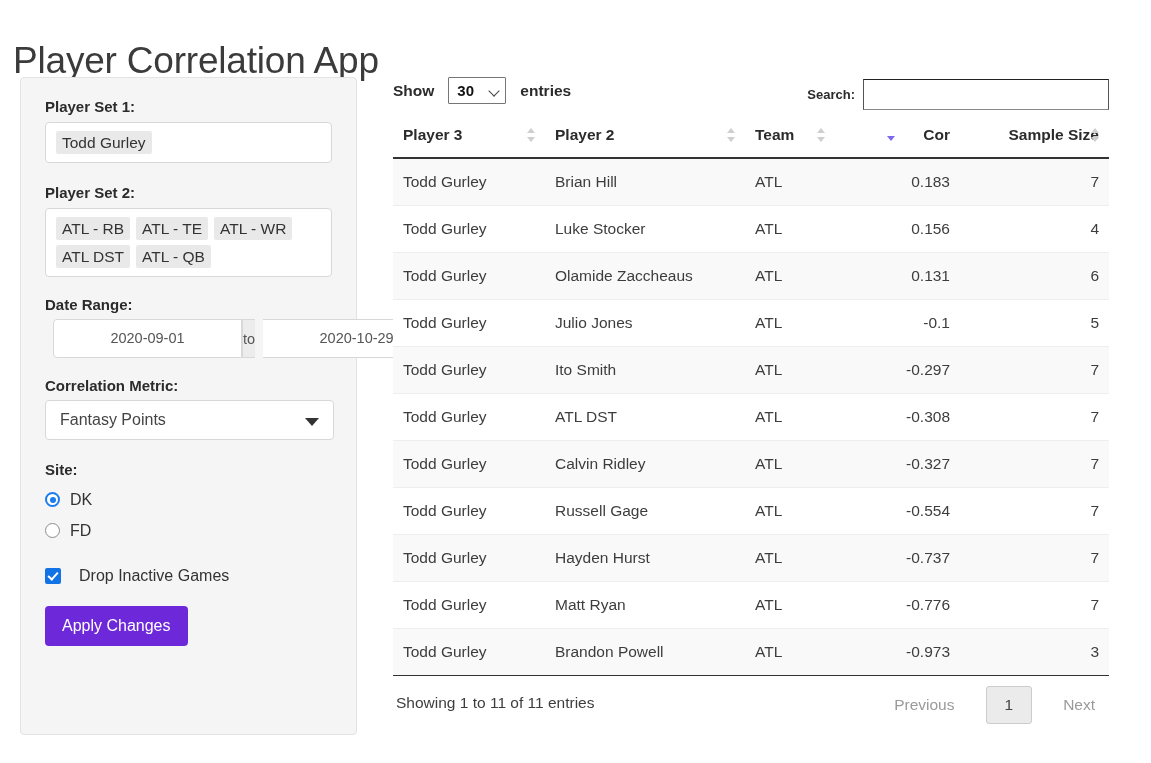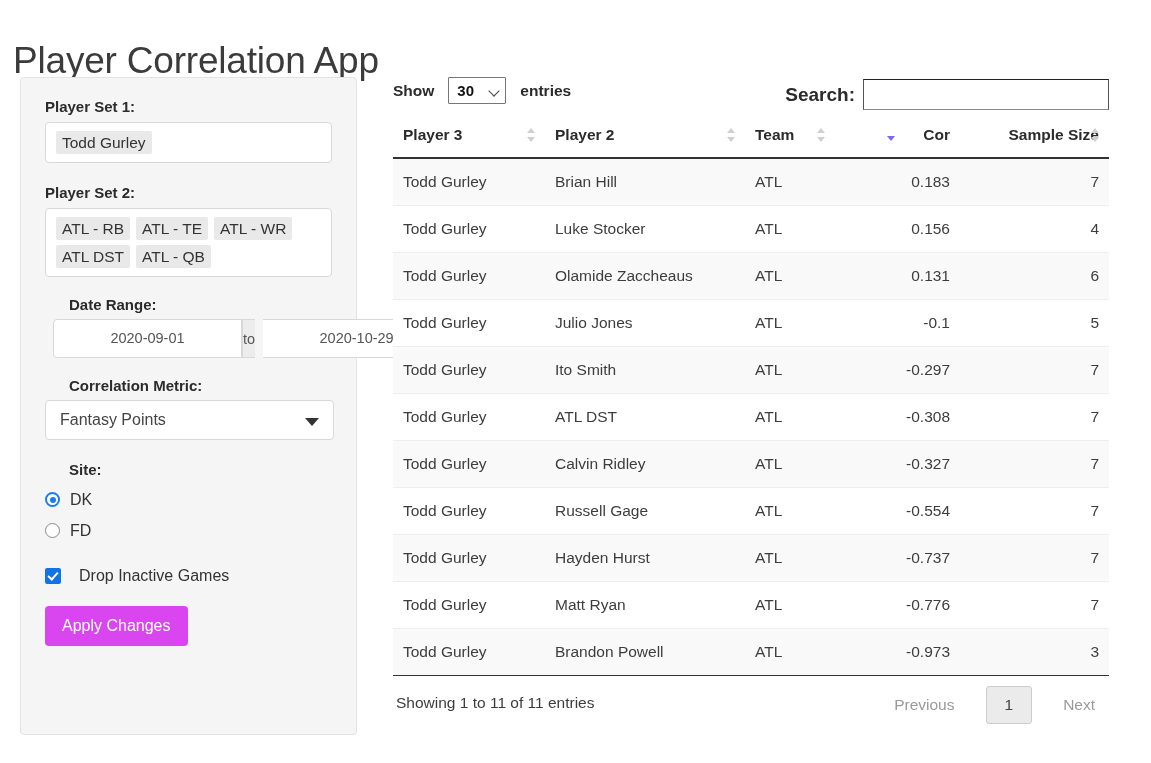--- a/index.html
+++ b/index.html
@@ -33,21 +33,21 @@
     border: 1px solid #e3e3e3;
     border-radius: 4px;
   }
   .sidebar-inner { padding: 20px 24px 0 24px; }
   .field-label {
     font-size: 15px;
     font-weight: bold;
     color: #2b2b2b;
     margin: 0 0 7px 0;
   }
-  .field-label.tight { margin-bottom: 6px; margin-left: 24px; }
+  .field-label.tight { margin-bottom: 6px; }
 
   .select-box {
     background: #ffffff;
     border: 1px solid #d8d8d8;
     border-radius: 4px;
     padding: 8px 10px;
     min-height: 40px;
   }
   .chips { display: flex; flex-wrap: wrap; gap: 5px 6px; }
   .chip {
@@ -139,21 +139,21 @@
     content: ""; position: absolute;
     left: 5px; top: 2px; width: 4px; height: 8px;
     border: solid #ffffff; border-width: 0 2px 2px 0;
     transform: rotate(42deg);
   }
   .check-label { font-size: 16px; color: #333333; }
 
   .apply-btn {
     margin-top: 16px;
     display: inline-block;
-    background: #d946ef;
+    background: #6d28d9;
     color: #ffffff;
     border: none;
     border-radius: 4px;
     font-size: 16px;
     font-family: "Liberation Sans", sans-serif;
     padding: 11px 17px;
     cursor: pointer;
   }
 
   
@@ -181,21 +181,21 @@
   .length-select .chev {
     position: absolute; right: 7px; top: 9px;
     width: 8px; height: 8px;
     border-right: 1.6px solid #444; border-bottom: 1.6px solid #444;
     transform: rotate(45deg);
   }
   .search-ctl {
     position: absolute; right: 0; top: 5px;
     display: flex; align-items: center; gap: 8px;
   }
-  .search-label { font-size: 19px; font-weight: bold; color: #2b2b2b; }
+  .search-label { font-size: 13px; font-weight: bold; color: #2b2b2b; }
   .search-input {
     width: 246px; height: 31px;
     border: 1px solid #888888;
     border-top-color: #222222;
     border-left-color: #555555;
     border-right-color: #555555;
     background: #ffffff;
     font-size: 14px;
     font-family: "Liberation Sans", sans-serif;
     padding: 0 6px;

